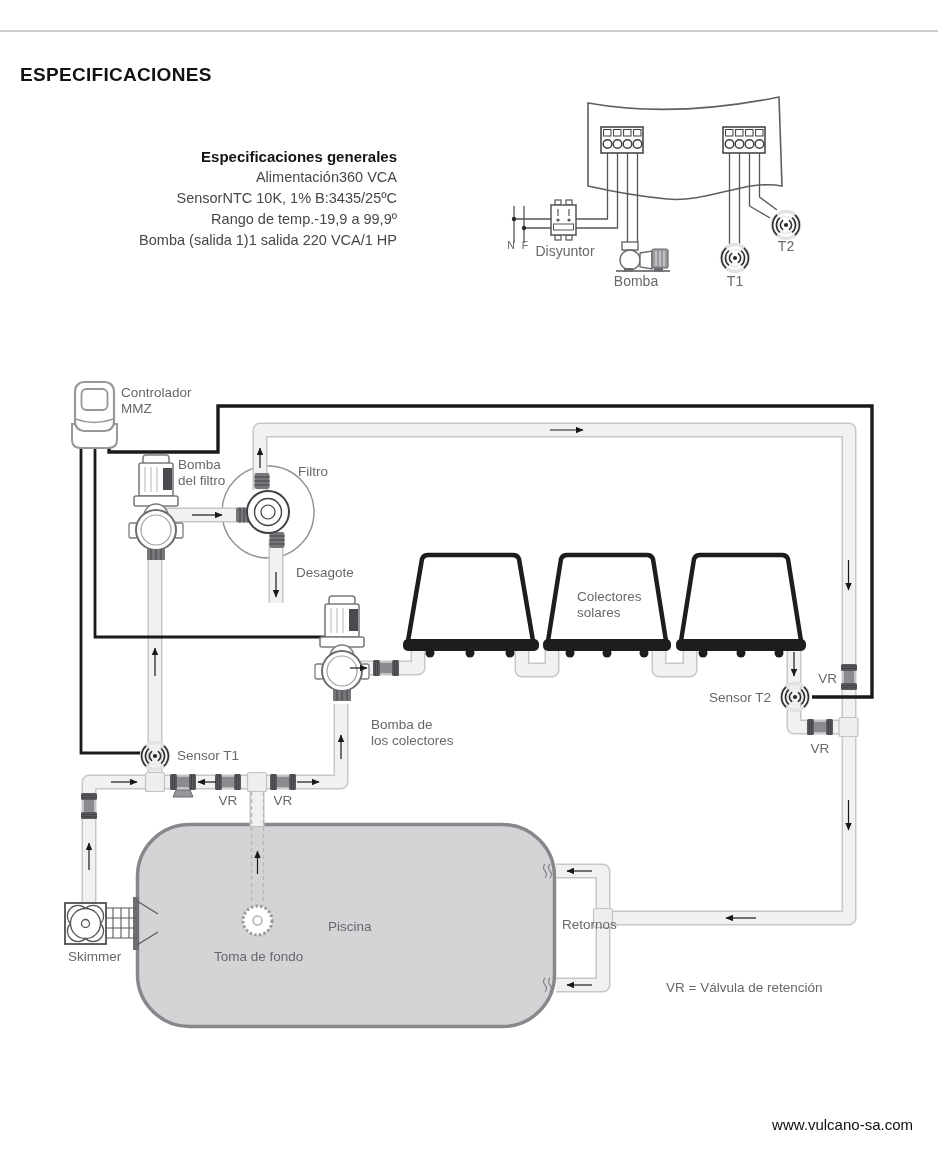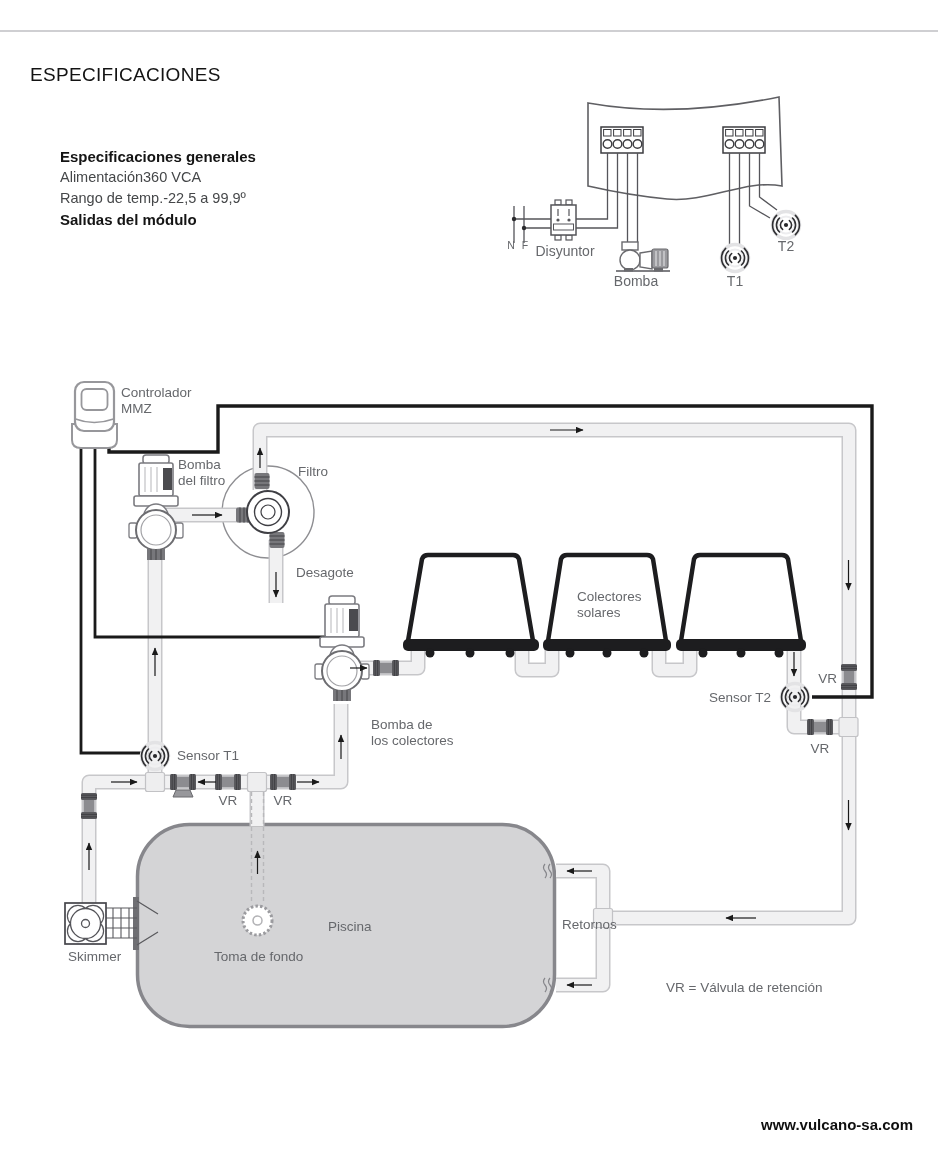--- a/index.html
+++ b/index.html
@@ -1,25 +1,25 @@
 <!DOCTYPE html>
 <html><head>
 <meta charset="utf-8">
 <style>
   html,body { margin:0; padding:0; background:#fff; }
   .page { position:relative; width:938px; height:1156px; background:#fff; overflow:hidden;
           font-family:"Liberation Sans", sans-serif; }
   .divider { position:absolute; left:0; top:30px; width:938px; height:2px; background:#cfcfd2; }
-  .title { position:absolute; left:30px; top:64px; font-size:19px; font-weight:normal;
+  .title { position:absolute; left:20px; top:64px; font-size:19px; font-weight:bold;
            color:#131313; letter-spacing:.3px; }
   .specs { position:absolute; left:60px; top:146px; width:337px; font-size:14.5px; color:#454749; }
-  .srow { display:flex; justify-content:flex-start; line-height:21px; }
+  .srow { display:flex; justify-content:flex-end; line-height:21px; }
   .shead { font-weight:bold; color:#141414; font-size:15px; }
   .svg-abs { position:absolute; }
-  .footer { position:absolute; right:25px; top:1116px; font-size:15px; font-weight:bold; color:#0f0f0f; }
+  .footer { position:absolute; right:25px; top:1116px; font-size:15px; font-weight:normal; color:#0f0f0f; }
 
   
   .po { fill:none; stroke:#c7c7ca; stroke-width:15; stroke-linejoin:round; }
   .pi { fill:none; stroke:#f1f1f2; stroke-width:12; stroke-linejoin:round; }
   .wire { fill:none; stroke:#1a1a1a; }
   .arr { stroke:#1a1a1a; stroke-width:1.2; }
   .lbl { font-family:"Liberation Sans", sans-serif; font-size:13.5px; fill:#66686c; }
   .lbl-sm { font-family:"Liberation Sans", sans-serif; font-size:10.5px; fill:#66686c; }
   .sa { fill:none; stroke:#2e2e31; stroke-width:1.6; stroke-linecap:round; }
   .collar { fill:#eeeeef; stroke:#c2c2c5; stroke-width:1.2; }
@@ -39,25 +39,30 @@
 
   <div class="specs">
     <div class="srow shead">
       <span>Especificaciones generales</span>
     </div>
     <div class="srow">
       <span>Alimentación</span>
       <span>360 VCA</span>
     </div>
     <div class="srow">
+      <span>Sensor</span>
+      <span>NTC 10K, 1% B:3435/25ºC</span>
+    </div>
+    <div class="srow">
       <span>Rango de temp.</span>
-      <span>-22,5 a 99,9º</span>
-    </div>
-    <div class="srow shead">
-      <span>Salidas del módulo</span>
+      <span>-19,9 a 99,9º</span>
+    </div>
+    <div class="srow">
+      <span>Bomba (salida 1)</span>
+      <span>1 salida 220 VCA/1 HP</span>
     </div>
   </div>
 
   <svg class="svg-abs" style="left:480px; top:90px;" width="340" height="210" viewBox="480 90 340 210">
     <defs>
       <g id="sensor2">
         <circle r="13.5" fill="none" stroke="#e3e3e5" stroke-width="3.5"></circle>
         <circle r="8.5" fill="none" stroke="#ededef" stroke-width="2"></circle>
         <circle r="2.1" fill="#28282b"></circle>
         <path class="sa" d="M -3.4,-4.4 A 5.5,5.5 0 0 0 -3.4,4.4"></path>

